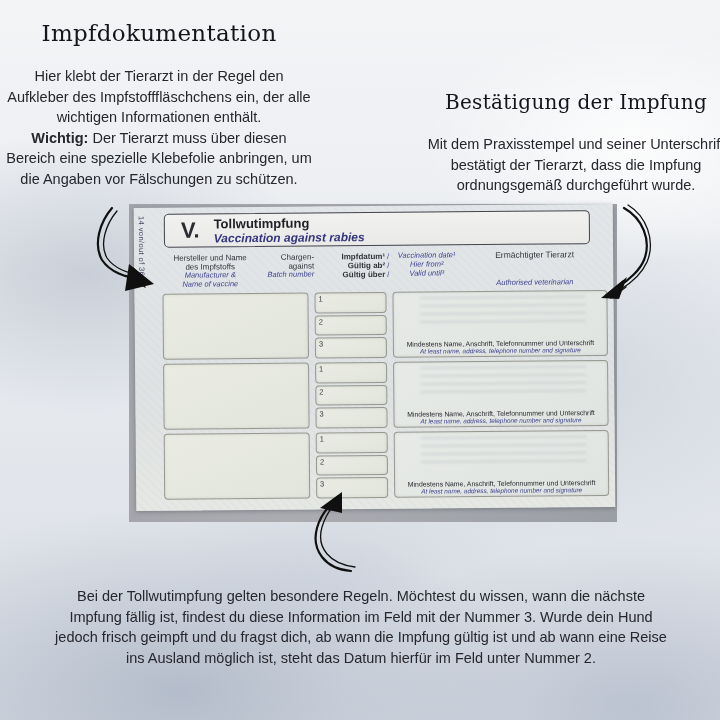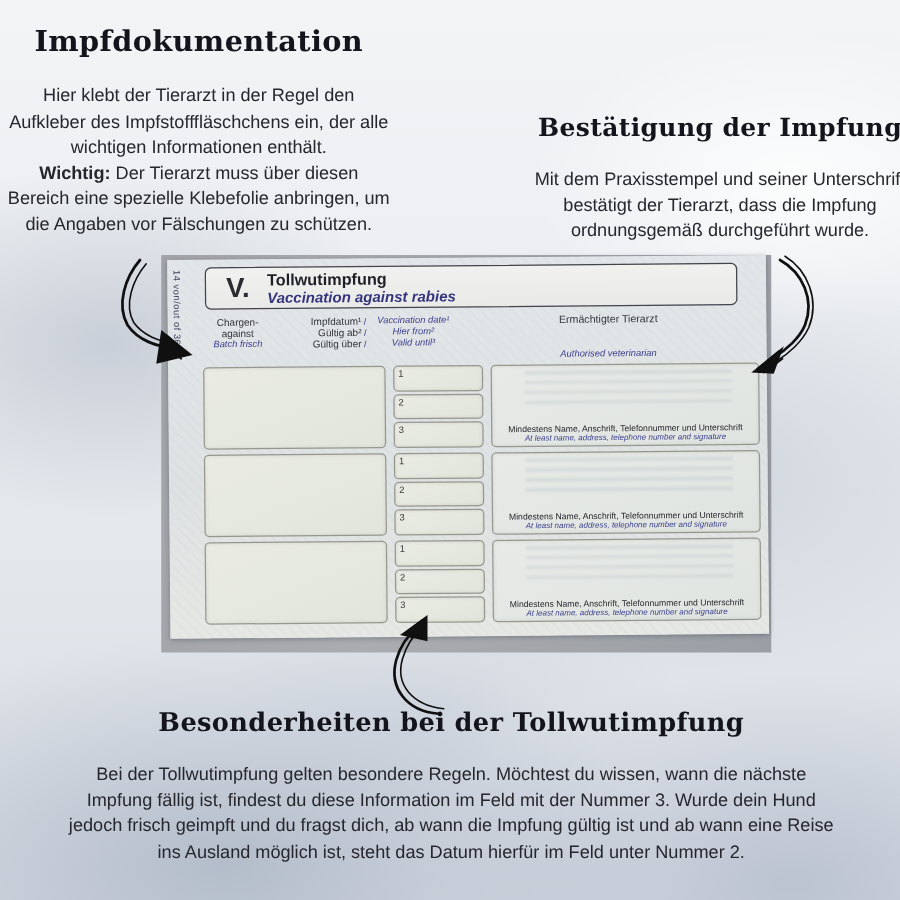--- a/index.html
+++ b/index.html
@@ -14,21 +14,21 @@
       radial-gradient(ellipse 340px 200px at 12% 38%, rgba(168,177,192,.50), transparent 70%),
       radial-gradient(ellipse 300px 170px at 88% 20%, rgba(255,255,255,.85), transparent 70%),
       radial-gradient(ellipse 420px 240px at 78% 52%, rgba(183,191,204,.45), transparent 70%),
       radial-gradient(ellipse 500px 260px at 25% 96%, rgba(148,160,180,.55), transparent 70%),
       radial-gradient(ellipse 420px 240px at 88% 98%, rgba(158,168,188,.50), transparent 70%),
       radial-gradient(ellipse 260px 160px at 50% 78%, rgba(205,211,221,.55), transparent 70%),
       linear-gradient(180deg,#f3f4f6 0%, #e8ebef 45%, #d9dee5 100%);
   }
   .block{ position:absolute; text-align:center; color:#26262d; }
   .block h1,.block h2{
-    font-family:"DejaVu Serif", serif; font-weight:700; color:#14141c;
+    font-family:"DejaVu Serif", serif; font-weight:400; color:#14141c;
     letter-spacing:.3px;
   }
   .block p{ font-size:14.5px; line-height:1.42; margin-top:20px; }
   .block strong{ font-weight:700;text-align:center; }
 
   .block-impf{ left:5px; top:20px; width:308px; }
   .block-impf h1{ font-size:23px; }
   .block-best{ left:415px; top:90px; width:322px; }
   .block-best h2{ font-size:20px; }
   .block-beson{ left:52px; top:566px; width:618px; }
@@ -61,24 +61,24 @@
     display:flex; align-items:center; gap:14px; padding-left:16px;
   }
   .doc-header .vnum{ font-size:22px; font-weight:700; color:#2b2b31; }
   .doc-header .t-de{ font-size:13px; font-weight:700; color:#1f1f26; }
   .doc-header .t-en{ font-size:12px; font-weight:700; font-style:italic; color:#35357e; }
 
   .col-headers{ display:flex; margin-top:4px; height:40px; }
   .col-headers .de{ font-size:8px; color:#33343a; line-height:1.15; }
   .col-headers .en{ font-size:7.5px; font-style:italic; color:#3a3f8e; line-height:1.15; }
   .ch-man{ width:96px; text-align:center; padding-top:2px; }
-  .ch-batch{ width:56px; text-align:center; padding-top:2px; }
+  .ch-batch{ width:56px; text-align:right; padding-top:2px; }
   .ch-dates{ width:148px; padding-top:2px; }
   .ch-dates .dhl{ display:grid; grid-template-columns:1fr auto 1fr; column-gap:2px; }
-  .ch-dates .dhl .de{ text-align:right; }
+  .ch-dates .dhl .de{ text-align:right;font-weight:bold; }
   .ch-dates .dhl .en{ text-align:center; }
   .ch-dates .sep{ font-size:7.5px; color:#3a3f8e; }
   .ch-vet{ flex:1; text-align:center; padding-top:2px; }
   .ch-vet .de{ font-size:8.5px; }
   .ch-vet .en{ margin-top:18px; }
 
   .rows{ margin-top:2px; }
   .doc-row{ display:flex; gap:6px; height:66px; margin-bottom:4px; }
   .fbox{
     background:linear-gradient(160deg,#eaece3,#e2e5dc);
@@ -128,24 +128,30 @@
 
       <div class="doc-header">
         <span class="vnum">V.</span>
         <span>
           <span class="t-de" style="display:block">Tollwutimpfung</span>
           <span class="t-en" style="display:block">Vaccination against rabies</span>
         </span>
       </div>
 
       <div class="col-headers">
+        <div class="ch-man">
+          <div class="de">Hersteller und Name</div>
+          <div class="de">des Impfstoffs</div>
+          <div class="en">Manufacturer &amp;</div>
+          <div class="en">Name of vaccine</div>
+        </div>
         <div class="ch-batch">
           <div class="de">Chargen-</div>
           <div class="de">against</div>
-          <div class="en">Batch frisch</div>
+          <div class="en">Batch number</div>
         </div>
         <div class="ch-dates">
           <div class="dhl">
             <span class="de">Impfdatum¹</span>
             <span class="sep">/</span>
             <span class="en">Vaccination date¹</span>
           </div>
           <div class="dhl">
             <span class="de">Gültig ab²</span>
             <span class="sep">/</span>
@@ -246,17 +252,16 @@
     <path d="M25,81 L8,95 M28,87 L13,98" stroke-width="1.4"></path>
   </svg>
   <svg class="arrow arrow-bottom" width="60" height="86" viewBox="0 0 60 86">
     <path d="M48,81 C22,79 8,60 14,38 C18,24 26,16 31,12" stroke-width="2.2"></path>
     <path d="M52,77 C27,74 13,58 19,37 C23,24 29,17 34,13" stroke-width="1.3"></path>
     <polygon points="39,2 17,18 39,23"></polygon>
     <path d="M35,6 L22,16 M37,13 L26,20" stroke-width="1.4"></path>
   </svg>
 
   <section class="block block-beson">
-    <h2>Besonderheiten bei der Tollwutimpfung</h2>
     <p>Bei der Tollwutimpfung gelten besondere Regeln. Möchtest du wissen, wann die nächste Impfung fällig ist, findest du diese Information im Feld mit der Nummer 3. Wurde dein Hund jedoch frisch geimpft und du fragst dich, ab wann die Impfung gültig ist und ab wann eine Reise ins Ausland möglich ist, steht das Datum hierfür im Feld unter Nummer 2.</p>
   </section>
 
 </div>
 
 </body></html>

